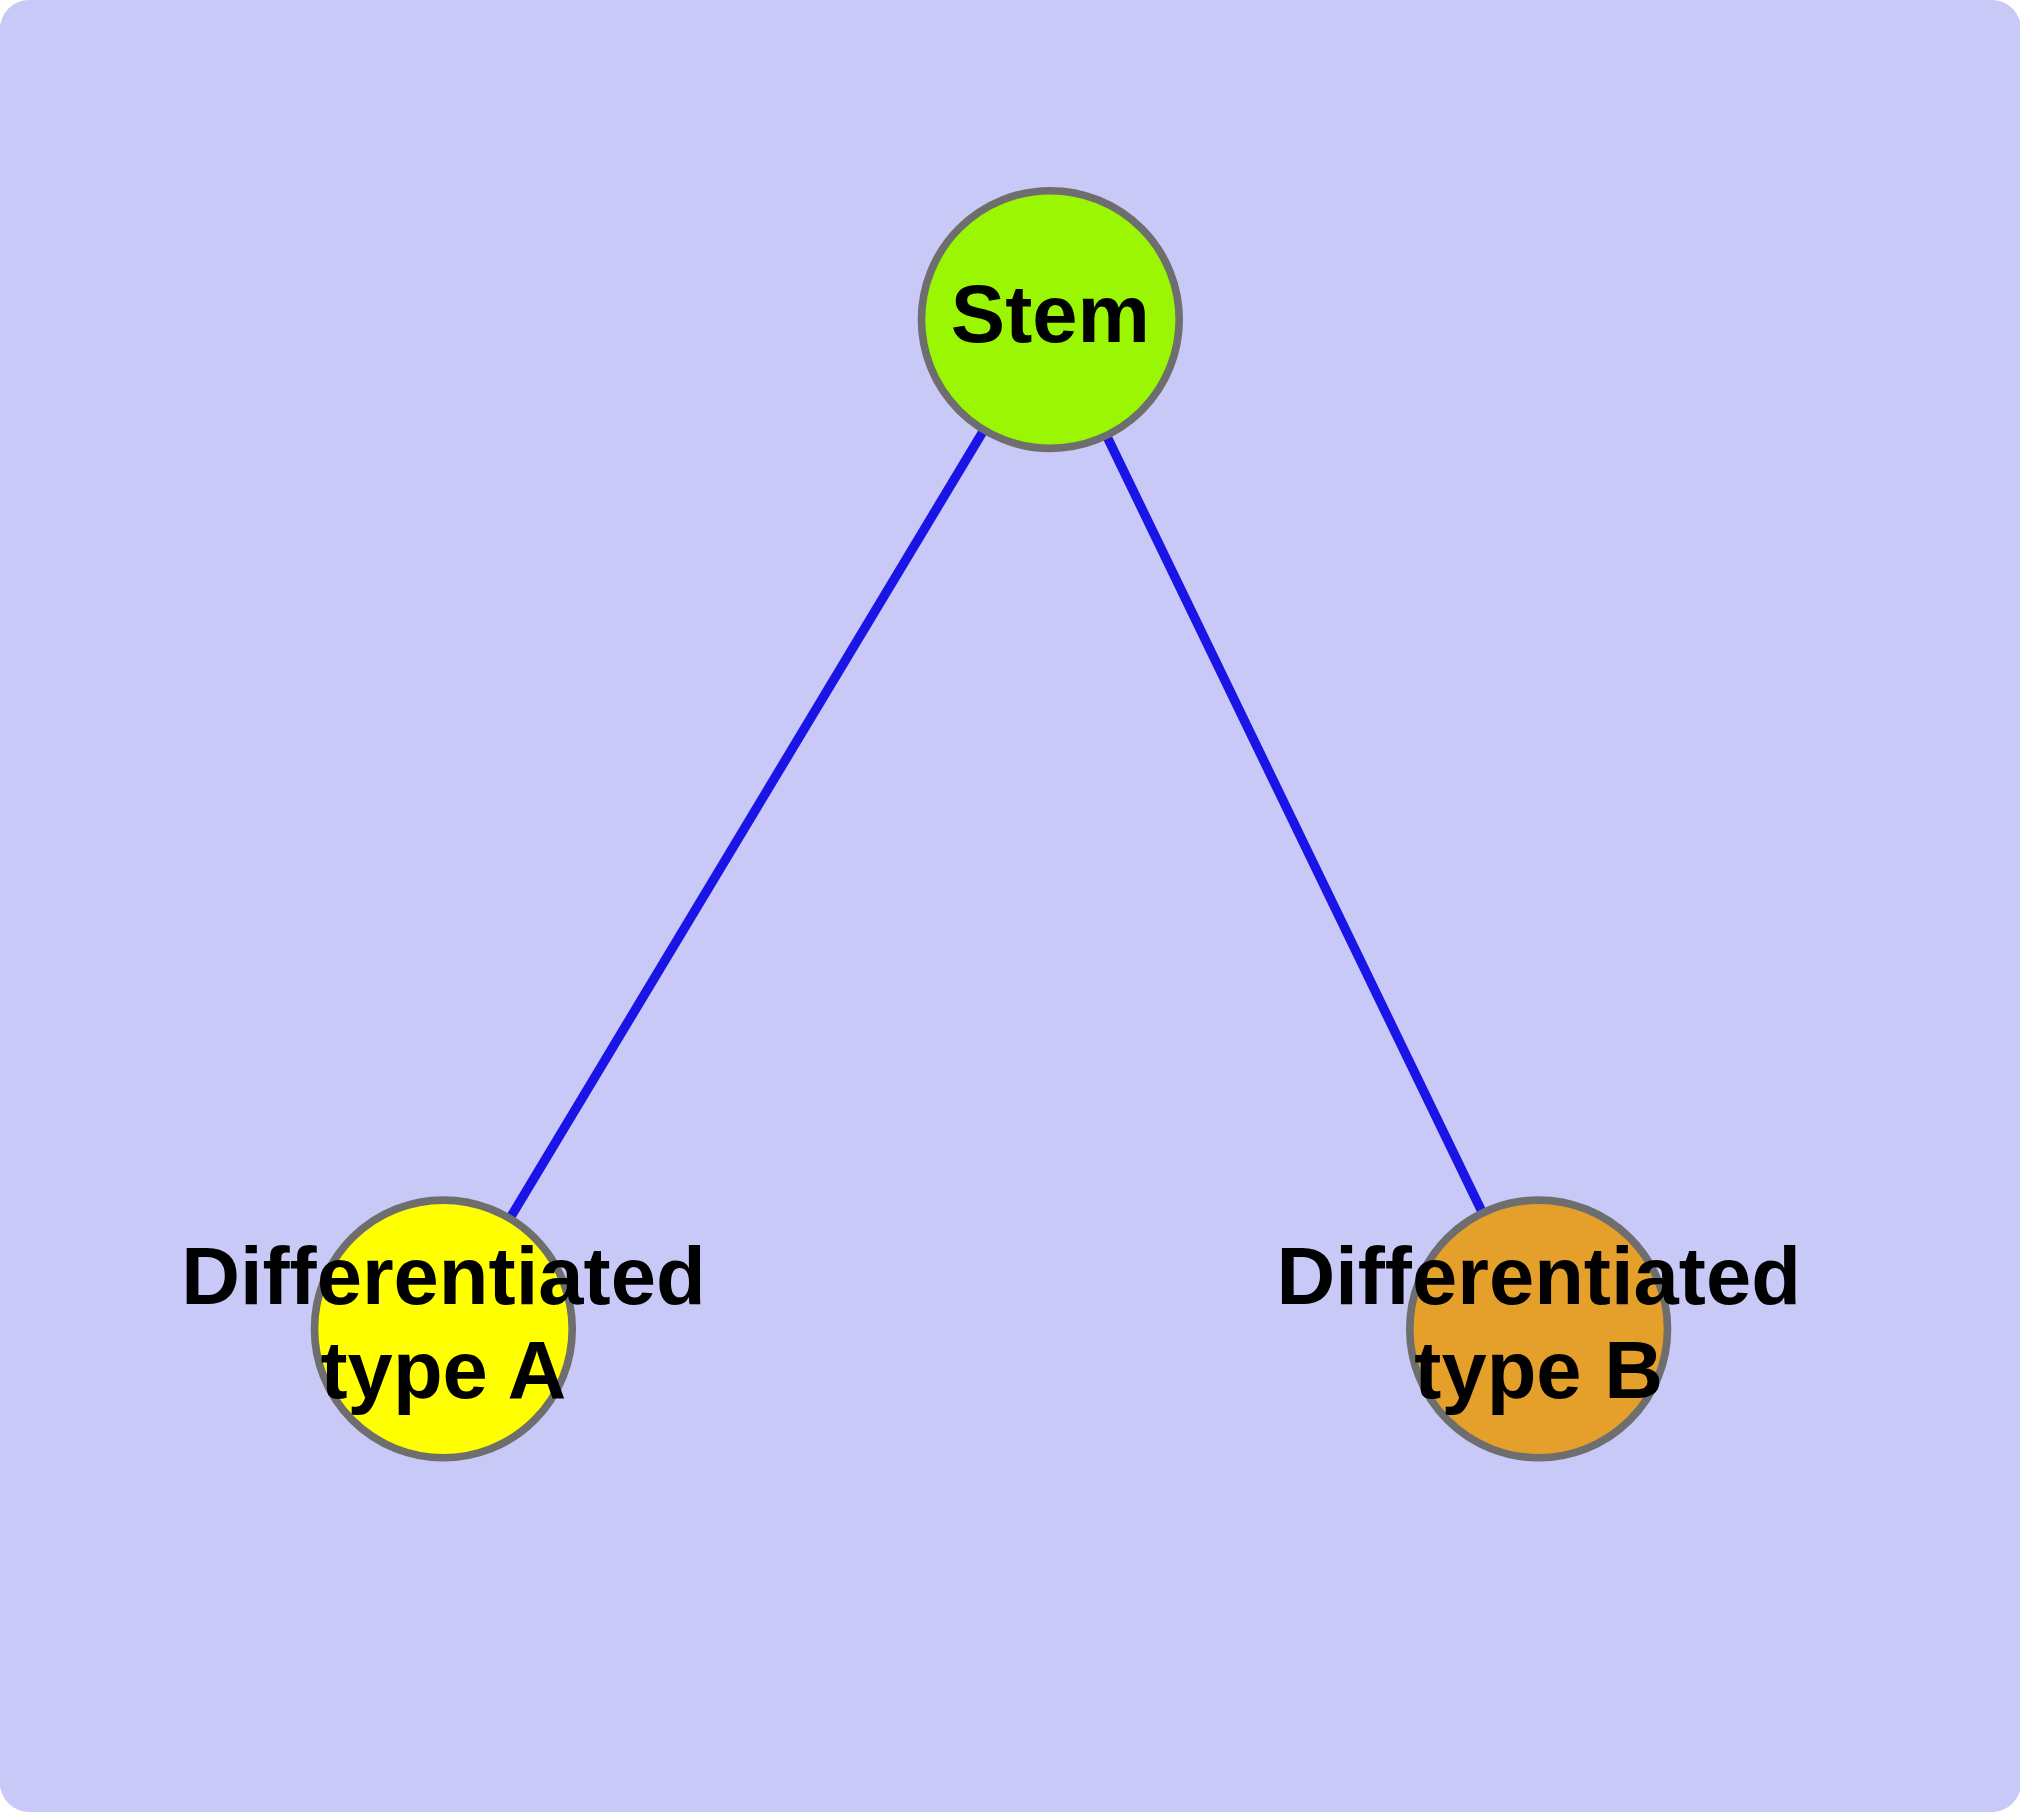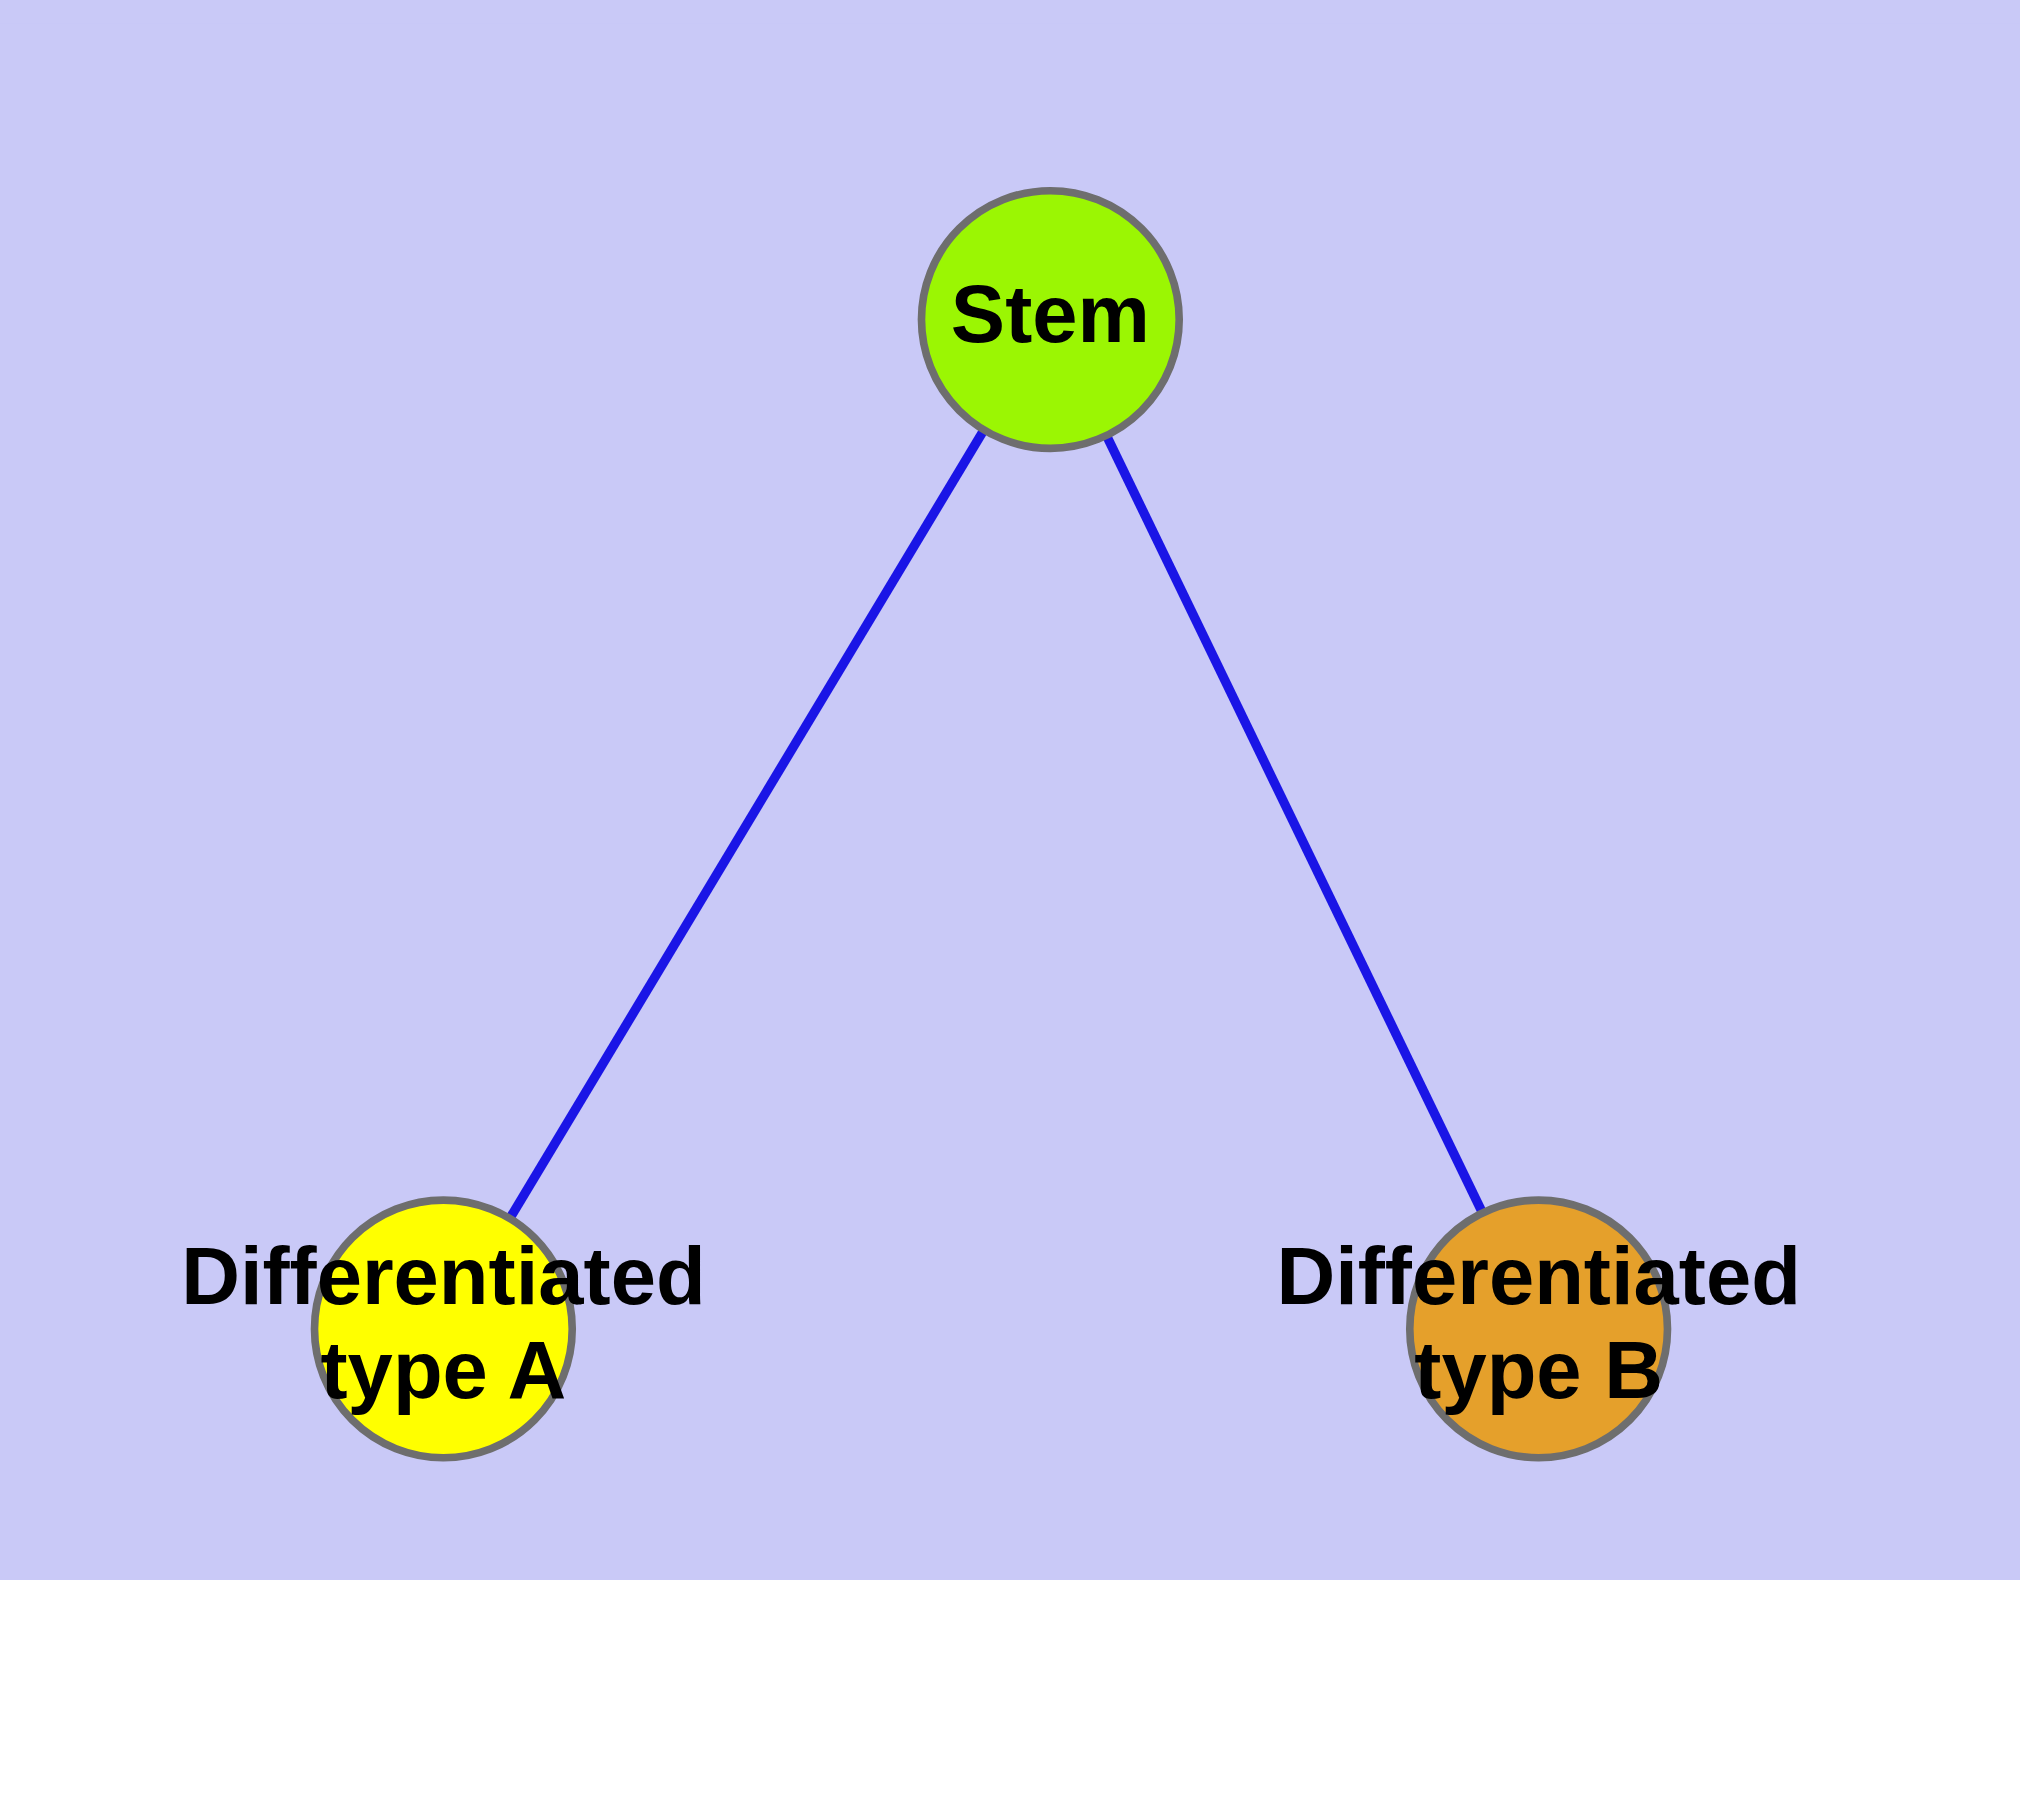--- a/index.html
+++ b/index.html
@@ -4,23 +4,24 @@
 <title>Cell Differentiation Network</title>
 <style>
   html, body {
     margin: 0;
     padding: 0;
     background: #ffffff;
   }
   #canvas {
     position: relative;
     width: 2021px;
-    height: 1580px;
+    height: 1812px;
     overflow: hidden;
     font-family: "Liberation Sans", sans-serif;
+    border-radius: 29px;
   }
   #graph-svg {
     position: absolute;
     left: 0;
     top: 0;
     width: 2021px;
     height: 1812px;
     display: block;
   }
   .node-label {

